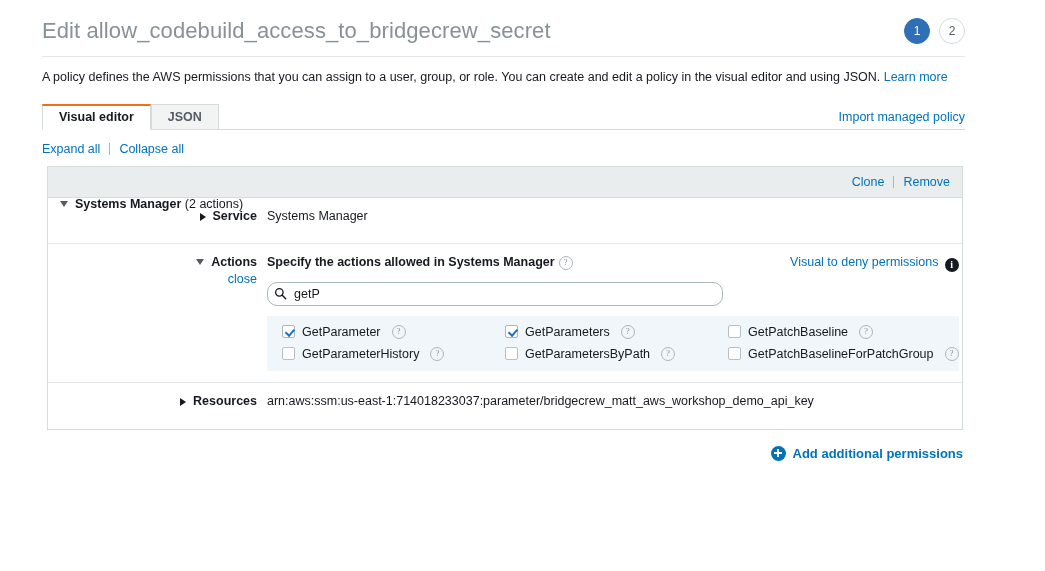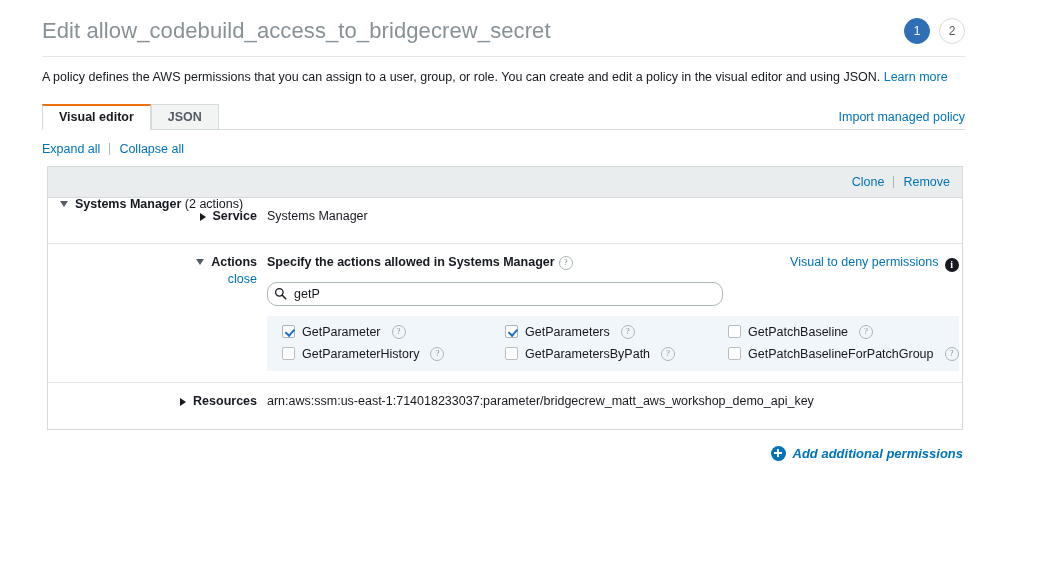--- a/index.html
+++ b/index.html
@@ -314,21 +314,20 @@
     align-items: center;
   }
   .add-perm {
     display: flex;
     align-items: flex-start;
     gap: 7px;
     font-size: 13px;
     font-weight: bold;
     color: #0073bb;
     cursor: pointer;
-    font-style: italic;
   }
   .plus-icon {
     width: 15px; height: 15px;
     border-radius: 50%;
     background: #0073bb;
     position: relative;
     display: inline-block;
   }
   .plus-icon::before, .plus-icon::after {
     content: "";

